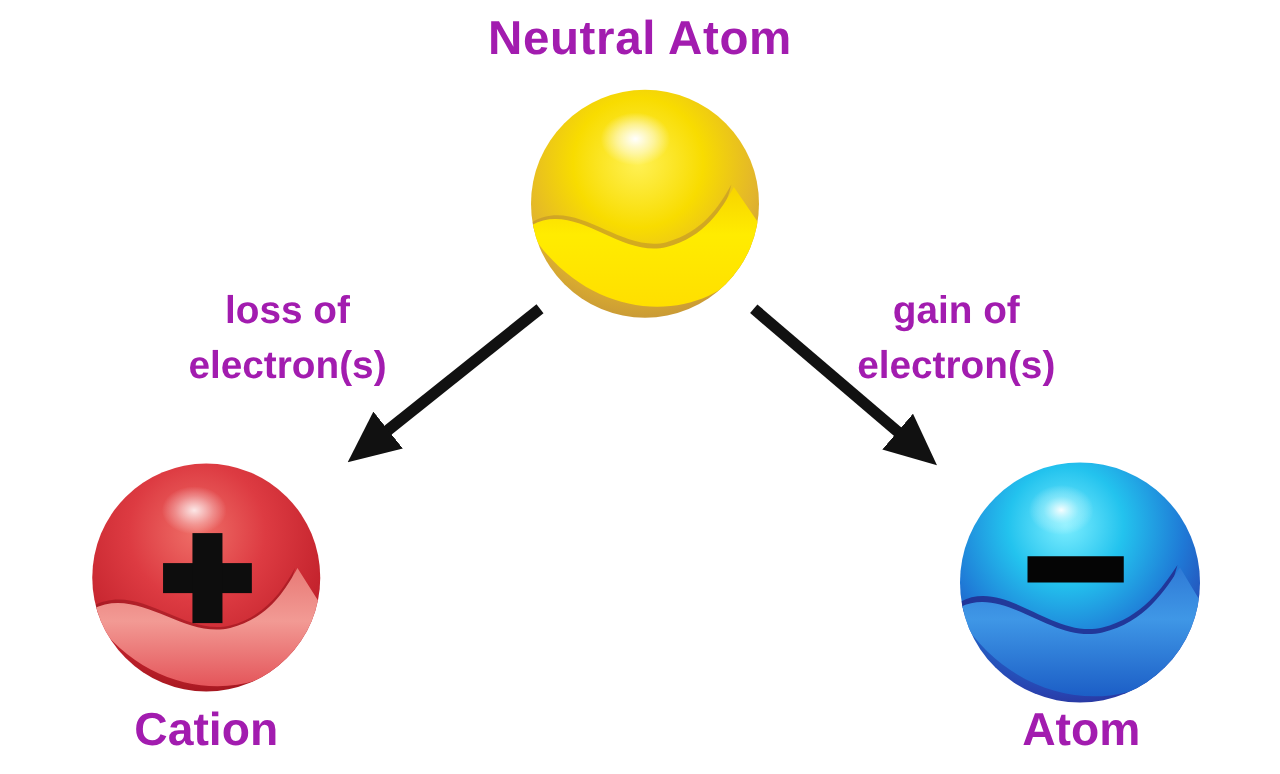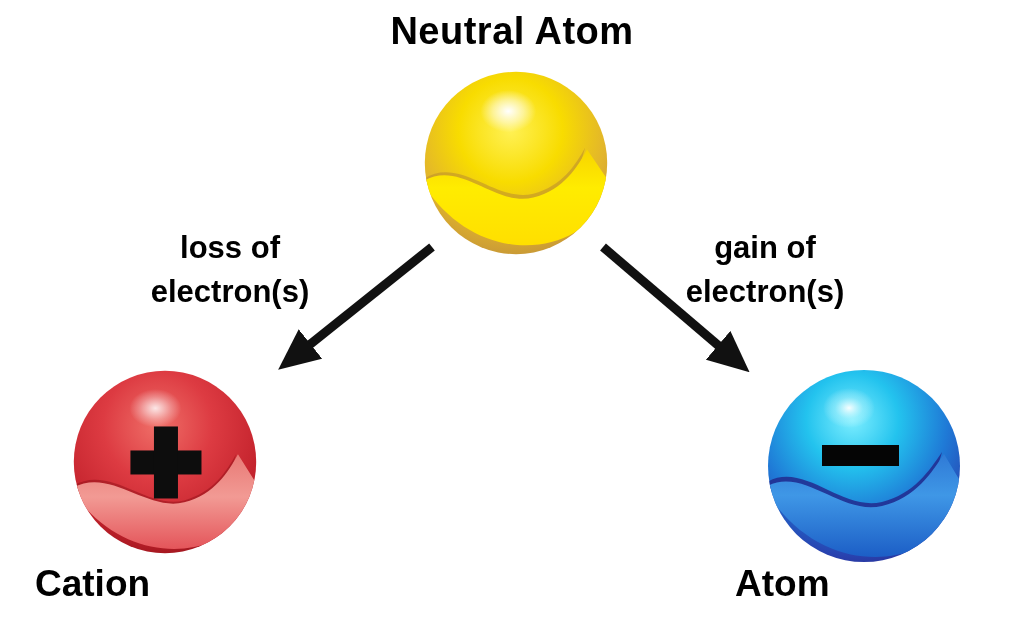--- a/index.html
+++ b/index.html
@@ -3,42 +3,42 @@
 <meta charset="utf-8">
 <style>
   html,body{margin:0;padding:0;}
   body{background:#ffffff;}
   .canvas{
     position:relative;
     width:1024px;height:619px;
     background:#ffffff;
     overflow:hidden;
     font-family:"Liberation Sans","DejaVu Sans",sans-serif;
-    color:#000000;
+    color:#a21caf;
   }
   .title{
     position:absolute;top:10px;left:0;width:1024px;
     text-align:center;
     font-size:38px;font-weight:bold;letter-spacing:0.5px;
   }
   .sphere{position:absolute;}
   .sphere svg{display:block;width:100%;height:100%;}
   .sphere-neutral{left:420px;top:67px;width:192px;height:192px;}
   .sphere-cation{left:69px;top:366px;width:192px;height:192px;}
   .sphere-anion{left:764px;top:366px;width:200px;height:200px;}
   .process-label{
     position:absolute;width:280px;
     text-align:center;
     font-size:31px;font-weight:bold;line-height:44px;
   }
   .process-left{left:90px;top:226px;}
   .process-right{left:625px;top:226px;}
   .result-label{
     position:absolute;width:260px;
-    text-align:left;
+    text-align:center;
     font-size:37px;font-weight:bold;
   }
   .result-left{left:35px;top:563px;}
   .result-right{left:735px;top:563px;}
   .arrows{position:absolute;left:0;top:0;width:1024px;height:619px;pointer-events:none;}
 </style>
 </head>
 <body>
 
 <div class="canvas">

